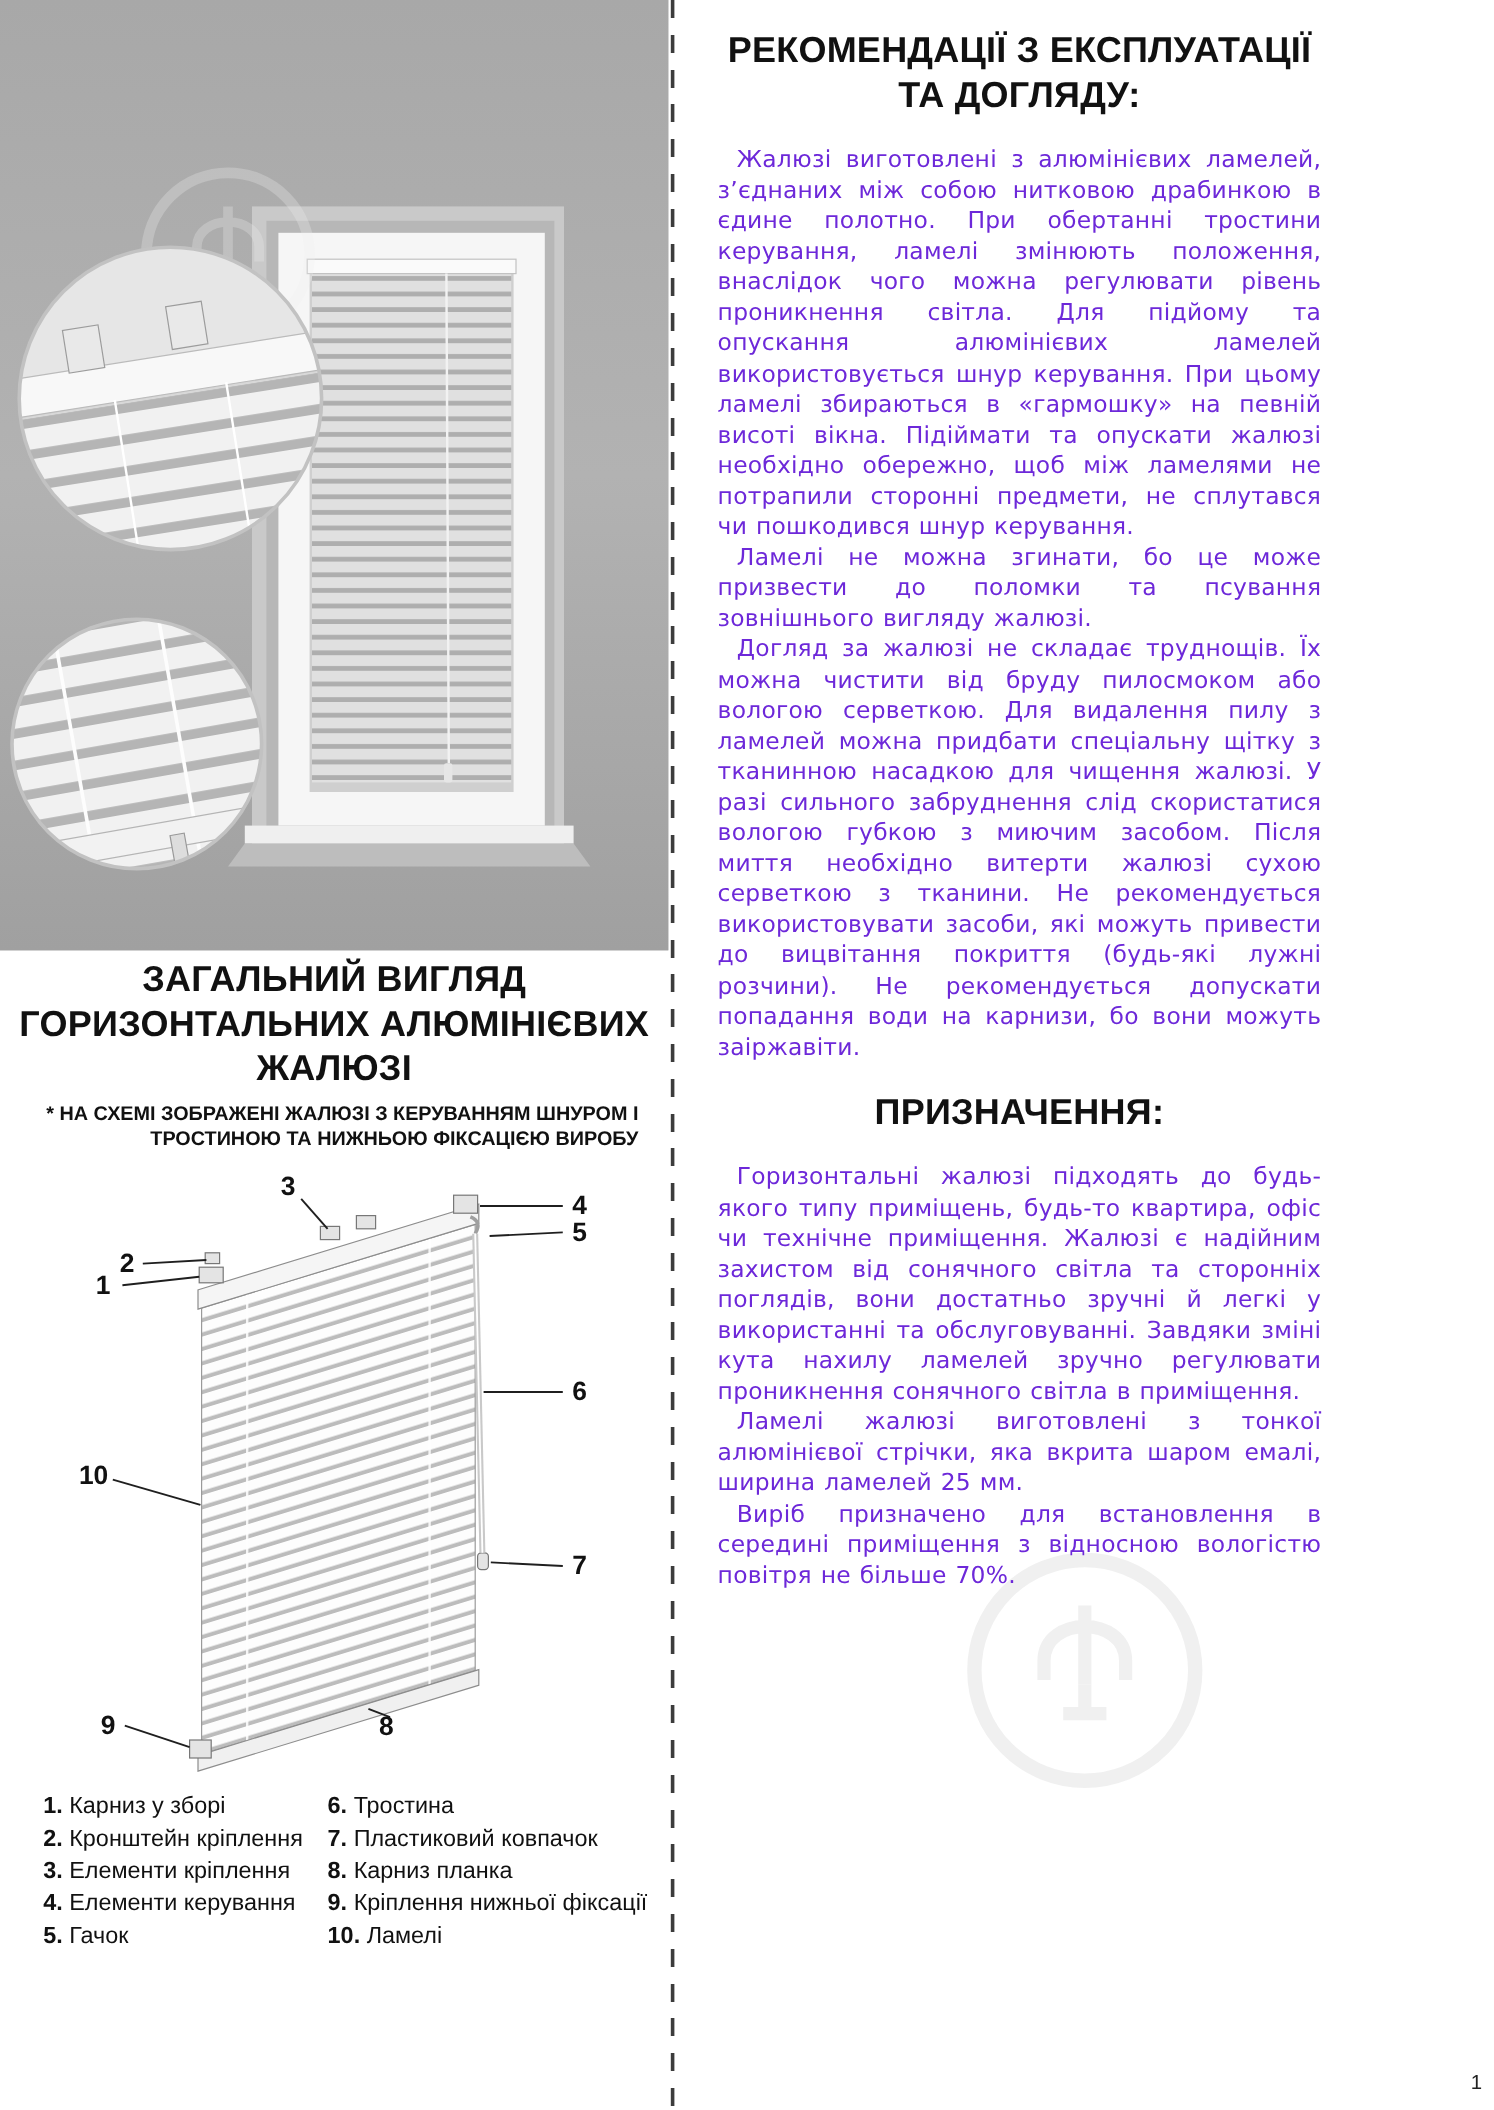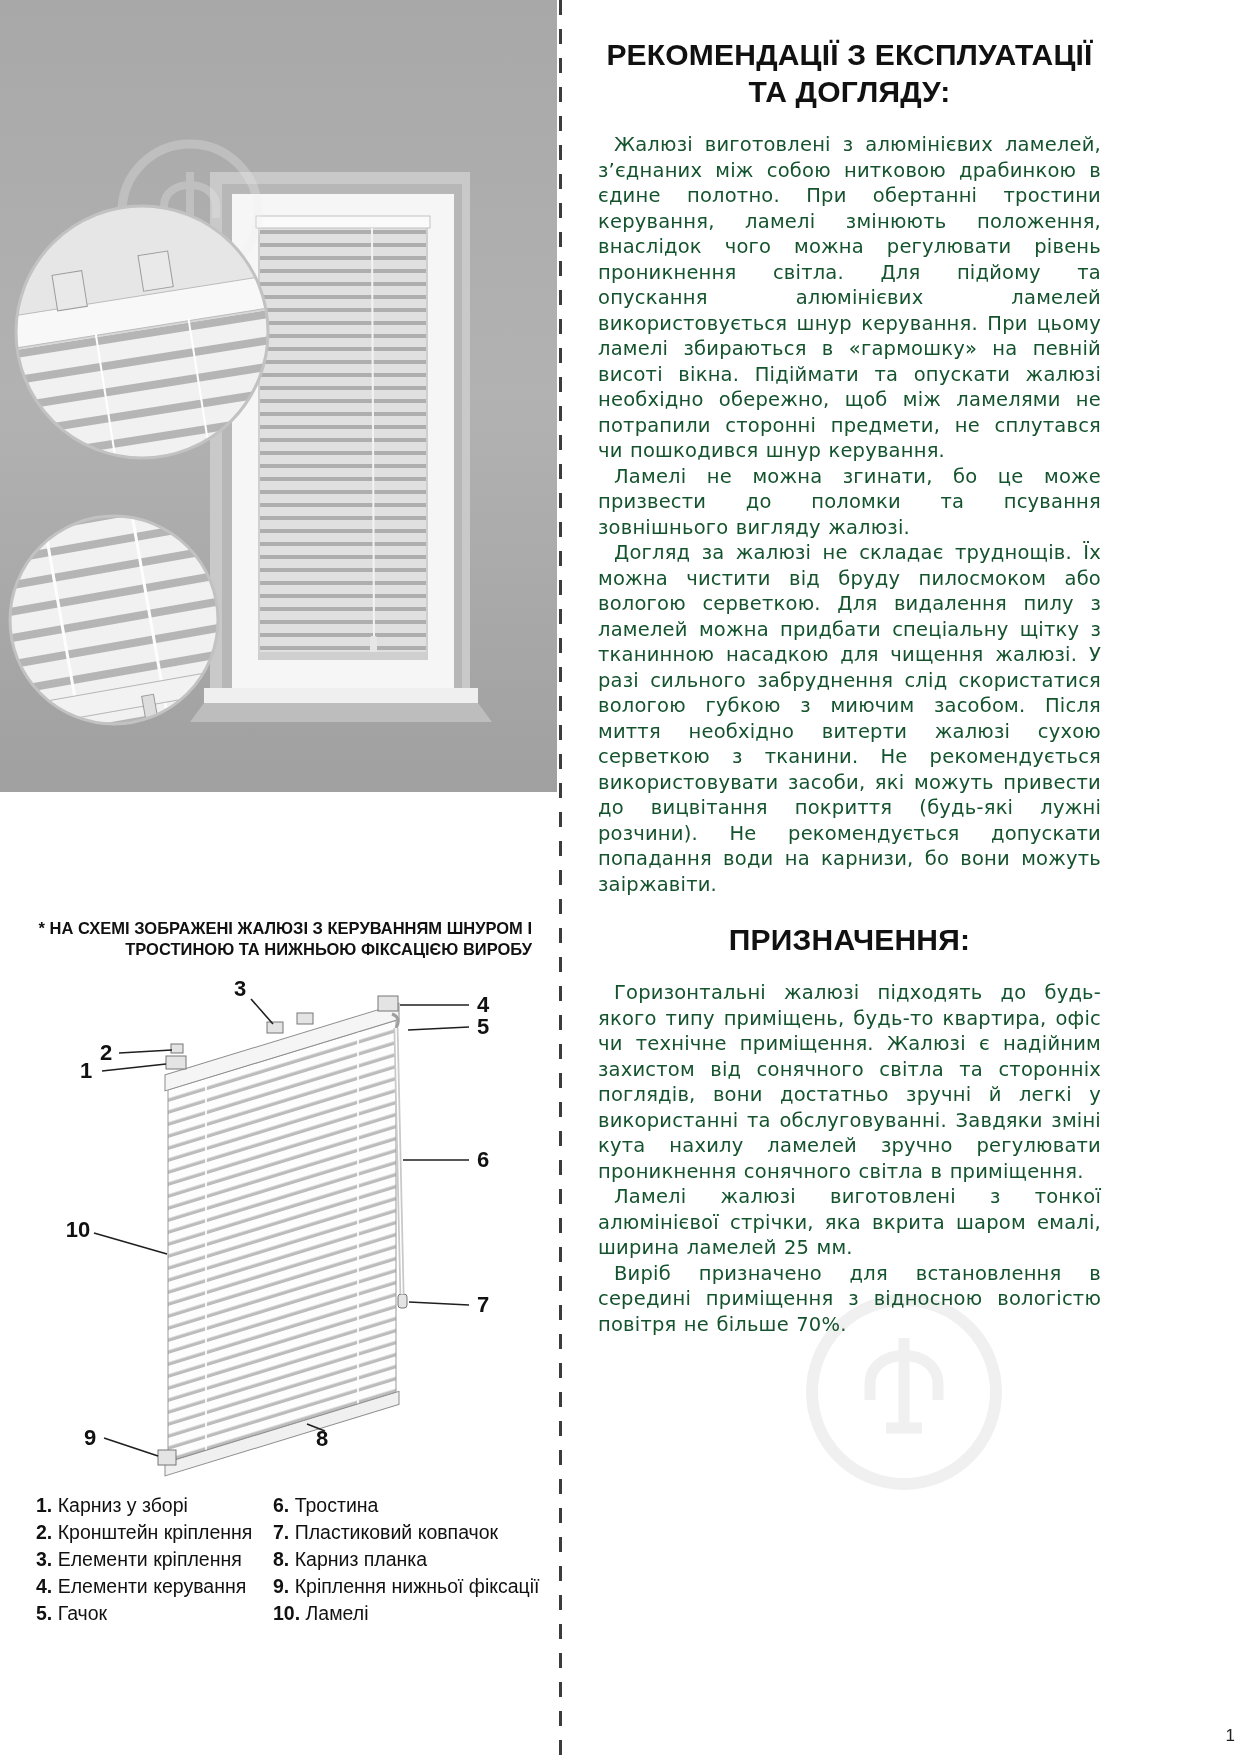--- a/index.html
+++ b/index.html
@@ -24,26 +24,26 @@
   .legend{position:absolute;left:36px;top:1492px;width:520px;display:flex;}
   .legend-col.c1{width:237px;flex:0 0 237px;}
   .legend-item{font-size:19.5px;line-height:27px;white-space:nowrap;}
   .legend-item .ln{font-weight:bold;}
 
   
   .separator{position:absolute;left:559px;top:0;width:3px;height:1758px;
              background:repeating-linear-gradient(to bottom,#3c3c3c 0 15px,transparent 15px 29px);}
 
   
-  .right-col{position:absolute;left:598px;top:36px;width:503px;z-index:2;}
+  .right-col{position:absolute;left:598px;top:24px;width:503px;z-index:2;}
   .sec-title{font-weight:bold;font-size:30px;line-height:37px;text-align:center;
              margin:0 0 22px 0;letter-spacing:0.2px;}
   .purpose-title{margin-top:24px;}
   .body-p{font-family:"DejaVu Sans",sans-serif;font-size:19.5px;line-height:25.5px;
-          text-align:justify;text-indent:16px;margin:0;letter-spacing:0.2px;word-spacing:1px;color:#14532d;}
+          text-align:justify;text-indent:16px;margin:0;letter-spacing:0.2px;word-spacing:1px;color:#6d28d9;}
 
   .watermark-right{position:absolute;left:798px;top:1286px;z-index:1;}
   .page-number{position:absolute;right:10px;bottom:12px;font-size:17px;color:#222;}
 </style>
 </head>
 <body>
 
 <div class="page">
 
   <div class="photo-area">
@@ -117,20 +117,21 @@
             <rect x="-40" y="688" width="320" height="22" fill="#f2f2f2" stroke="#b5b5b5"></rect>
             <rect x="128" y="700" width="12" height="26" fill="#dddddd" stroke="#999999"></rect>
           </g>
         </g>
         <circle cx="114" cy="620" r="104" fill="none" stroke="#c2c2c2" stroke-width="3"></circle>
       </g>
     </svg>
 
   </div>
 
+  <div class="overview-title">ЗАГАЛЬНИЙ ВИГЛЯД ГОРИЗОНТАЛЬНИХ АЛЮМІНІЄВИХ ЖАЛЮЗІ</div>
   <div class="overview-note">* НА СХЕМІ ЗОБРАЖЕНІ ЖАЛЮЗІ З КЕРУВАННЯМ ШНУРОМ І ТРОСТИНОЮ ТА НИЖНЬОЮ ФІКСАЦІЄЮ ВИРОБУ</div>
 
   <svg class="diagram-svg" width="510" height="515" viewBox="0 0 510 515">
     <defs>
       <pattern id="pSlatsD" width="10" height="12" patternUnits="userSpaceOnUse">
         <rect width="10" height="12" fill="#fdfdfd"></rect>
         <rect y="8.5" width="10" height="3.5" fill="#bcbcbc"></rect>
       </pattern>
     </defs>
 

